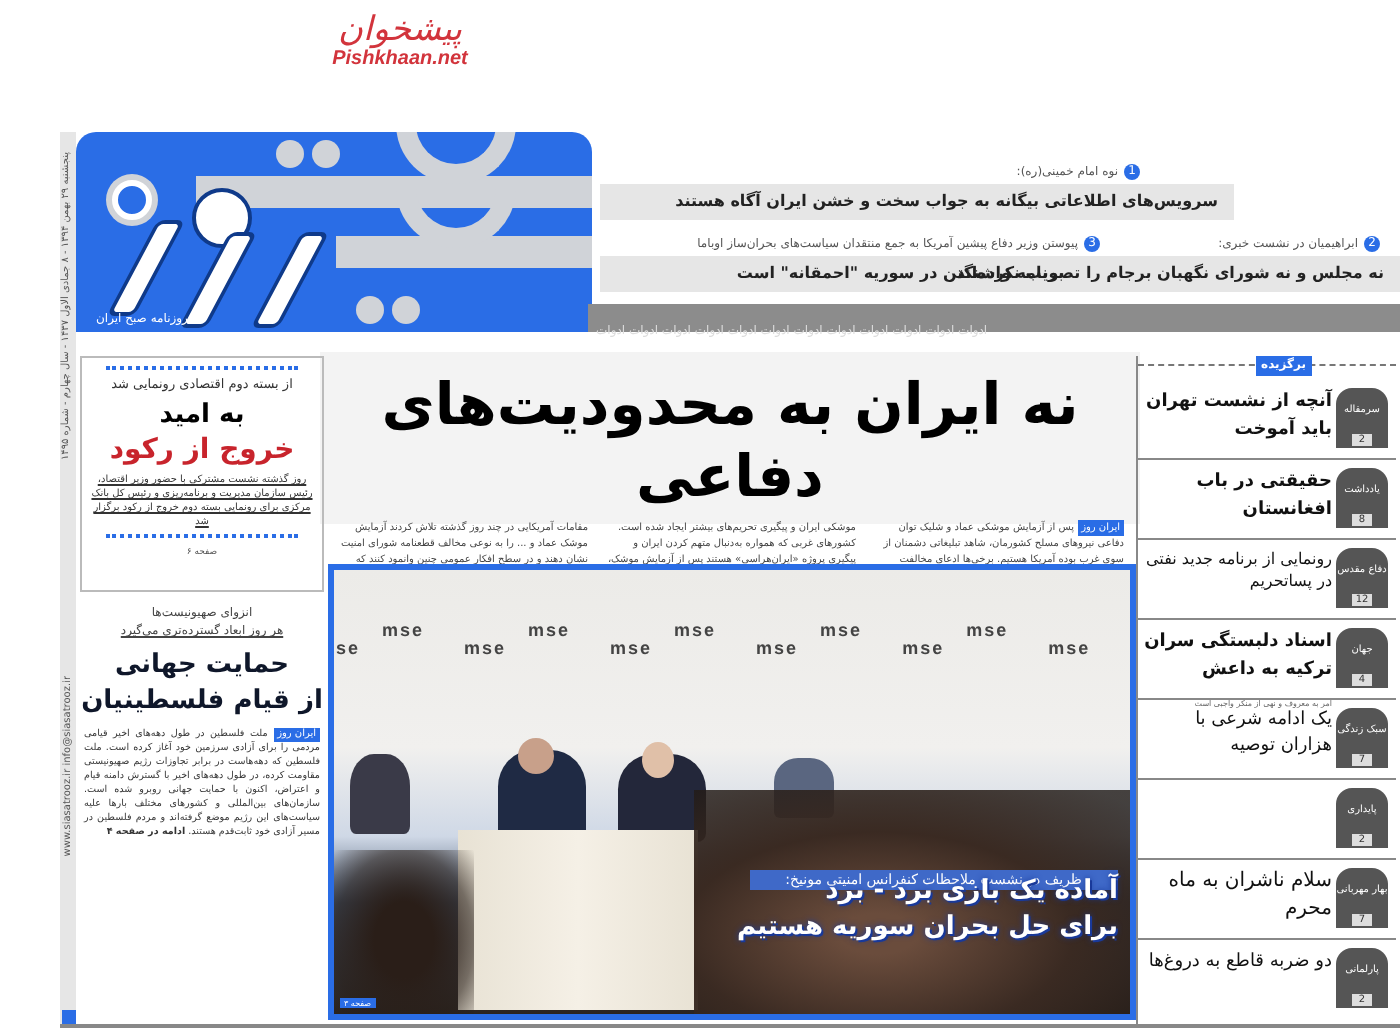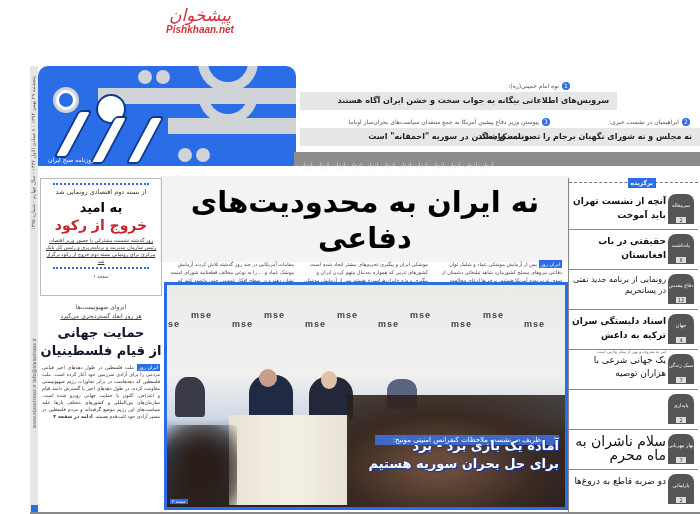--- a/index.html
+++ b/index.html
@@ -225,28 +225,28 @@
       <div class="sb-tag"><span>دفاع مقدس</span><div class="pg">12</div></div>
       <div class="sb-text light">رونمایی از برنامه جدید نفتی در پساتحریم</div>
     </div>
     <div class="sb-item">
       <div class="sb-tag"><span>جهان</span><div class="pg">4</div></div>
       <div class="sb-text">اسناد دلبستگی سران ترکیه به داعش</div>
     </div>
     <div class="sb-item">
       <div class="sb-kicker">امر به معروف و نهی از منکر واجبی است</div>
       <div class="sb-tag"><span>سبک زندگی</span><div class="pg">7</div></div>
-      <div class="sb-text light" style="font-size:9px;line-height:13px;">یک جهانی شرعی با هزاران توصیه</div>
+      <div class="sb-text light" style="font-size:9px;line-height:13px;">یک ادامه شرعی با هزاران توصیه</div>
     </div>
     <div class="sb-item">
       <div class="sb-tag"><span>پایداری</span><div class="pg">2</div></div>
     </div>
     <div class="sb-item">
       <div class="sb-tag"><span>بهار مهربانی</span><div class="pg">7</div></div>
-      <div class="sb-text light" style="font-size:14px;line-height:14px;margin-left:15px;">سلام ناشران به ماه محرم</div>
+      <div class="sb-text light" style="font-size:10px;line-height:14px;margin-left:15px;">سلام ناشران به ماه محرم</div>
     </div>
     <div class="sb-item" style="border-bottom:none;">
       <div class="sb-tag"><span>پارلمانی</span><div class="pg">2</div></div>
       <div class="sb-text light" style="font-size:9px;line-height:14px;">دو ضربه قاطع به دروغ‌ها</div>
     </div>
   </div>
 
   <div class="bottom-rule"></div>
 </div>
 

